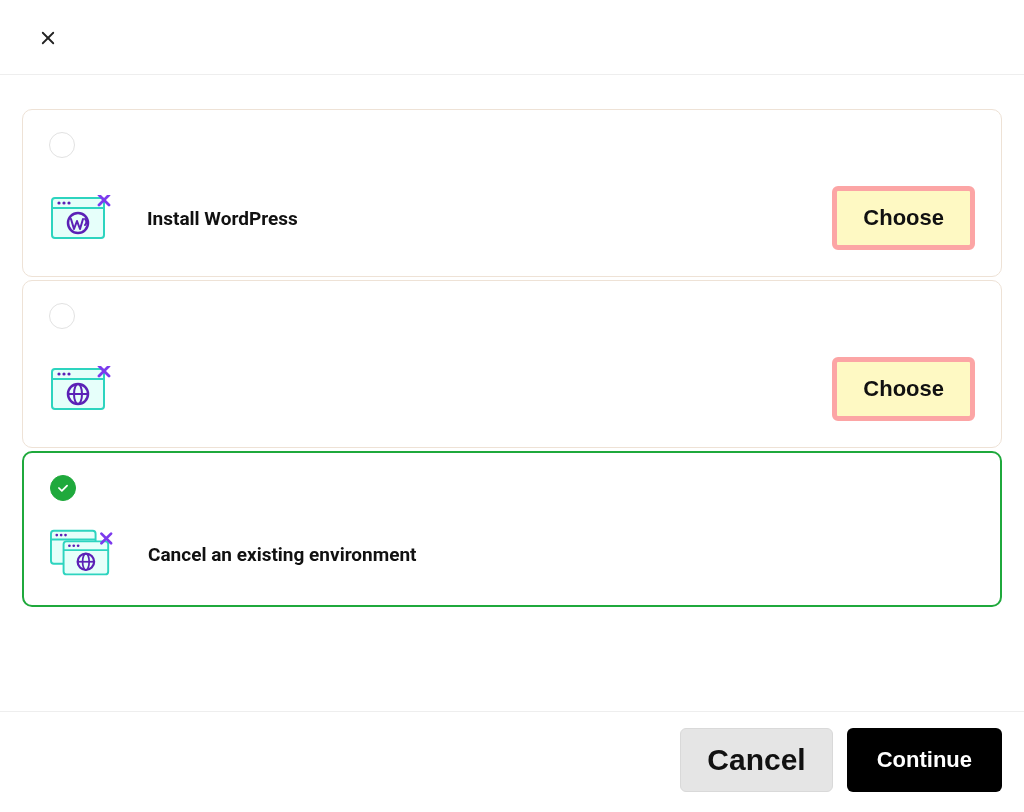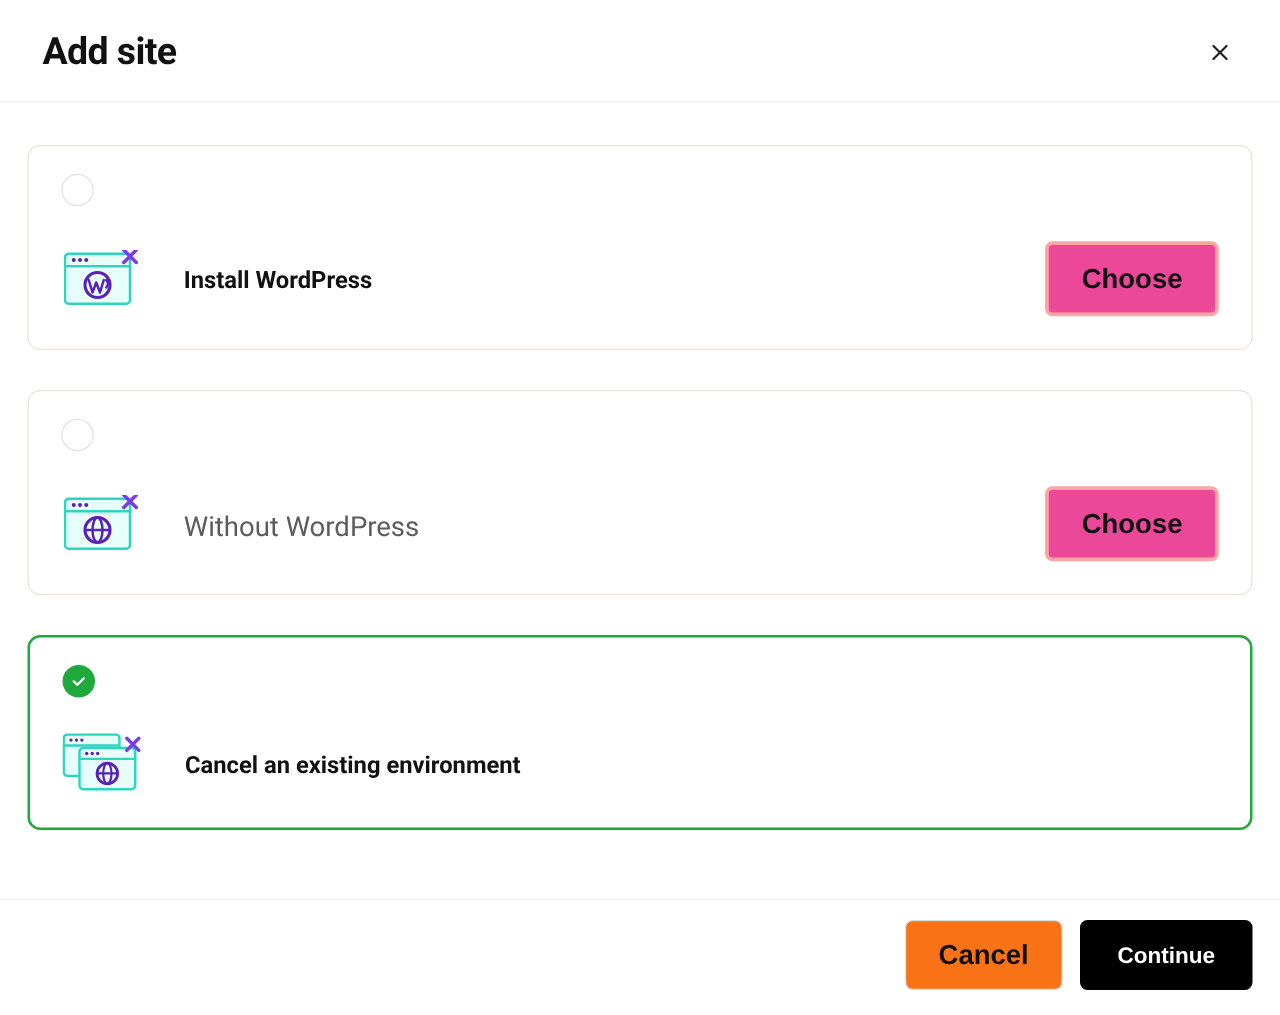--- a/index.html
+++ b/index.html
@@ -33,21 +33,21 @@
   .close-btn svg { width: 18px; height: 18px; }
 
   .body {
     padding: 34px 22px 20px 22px;
   }
 
   .card {
     border: 1.5px solid #eee2d6;
     border-radius: 10px;
     padding: 22px 26px 26px 26px;
-    margin-bottom: 32px;
+    margin-bottom: 3px;
     position: relative;
     background: #fff;
   }
   .card.selected {
     border: 2px solid #1fa93c;
   }
 
   .radio {
     width: 26px; height: 26px;
     border-radius: 50%;
@@ -75,66 +75,65 @@
     font-weight: 700;
     color: #111;
   }
   .label-secondary {
     font-size: 22px;
     color: #5c5c5c;
     margin-top: 6px;
     font-weight: 400;
   }
   .choose-btn {
-    border: 3px solid #fca5a5;
-    background: #ec4899;
+    border: 5px solid #fca5a5;
+    background: #fef9c3;
     border-radius: 6px;
     padding: 14px 26px;
     font-size: 22px;
     font-weight: 600;
     cursor: pointer;
     color: #111;
   }
 
   .footer {
     position: absolute;
     left: 0; right: 0; bottom: 0;
     border-top: 1px solid #eee;
     padding: 16px 22px 20px 22px;
     display: flex;
     justify-content: flex-end;
     gap: 14px;
     background: #fff;
   }
   .btn-cancel {
     border: 1px solid #d9d9d9;
-    background: #f97316;
+    background: #e5e5e5;
     border-radius: 6px;
     padding: 14px 26px;
-    font-size: 22px;
+    font-size: 30px;
     font-weight: 600;
     cursor: pointer;
     color: #111;
   }
   .btn-continue {
     border: none;
     background: #000;
     color: #fff;
     border-radius: 6px;
     padding: 14px 30px;
-    font-size: 18px;
+    font-size: 22px;
     font-weight: 700;
     cursor: pointer;
   }
 </style>
 </head>
 <body>
 
 <div class="header">
-  <div class="title">Add site</div>
   <button class="close-btn" aria-label="Close">
     <svg viewBox="0 0 24 24" fill="none" stroke="currentColor" stroke-width="2.4" stroke-linecap="round">
       <line x1="5" y1="5" x2="19" y2="19"></line>
         <line x1="19" y1="5" x2="5" y2="19"></line>
     </svg>
   </button>
 </div>
 
 <div class="body">
 
@@ -180,21 +179,20 @@
           <circle cx="27" cy="28" r="10" fill="none" stroke="#5b21b6" stroke-width="2.5"></circle>
           <ellipse cx="27" cy="28" rx="4" ry="10" fill="none" stroke="#5b21b6" stroke-width="2"></ellipse>
           <line x1="17" y1="28" x2="37" y2="28" stroke="#5b21b6" stroke-width="2"></line>
           <g stroke="#7c3aed" stroke-width="2.8" stroke-linecap="round">
             <line x1="48" y1="0" x2="58" y2="10"></line>
               <line x1="58" y1="0" x2="48" y2="10"></line>
           </g>
         </svg>
       </div>
       <div class="labels">
-        <div class="label-secondary">Without WordPress</div>
       </div>
       <button class="choose-btn">Choose</button>
     </div>
   </div>
 
   <div class="card selected">
     <div class="radio">
       <svg viewBox="0 0 24 24" fill="none" stroke="#fff" stroke-width="3" stroke-linecap="round" stroke-linejoin="round">
           <polyline points="5 12 10 17 19 8"></polyline>
         </svg>

